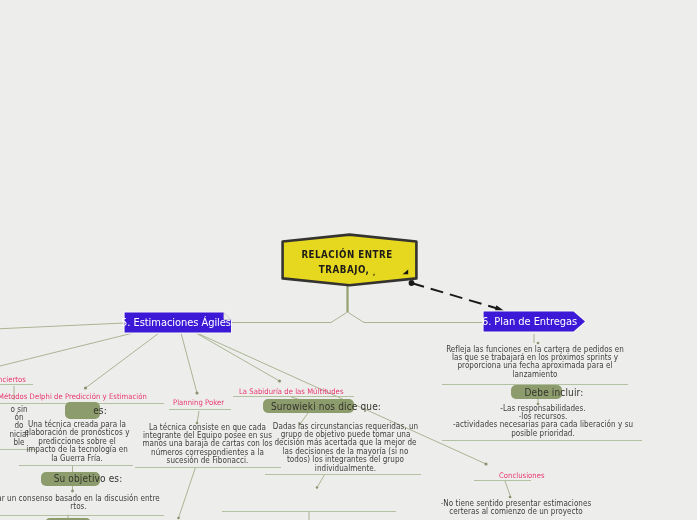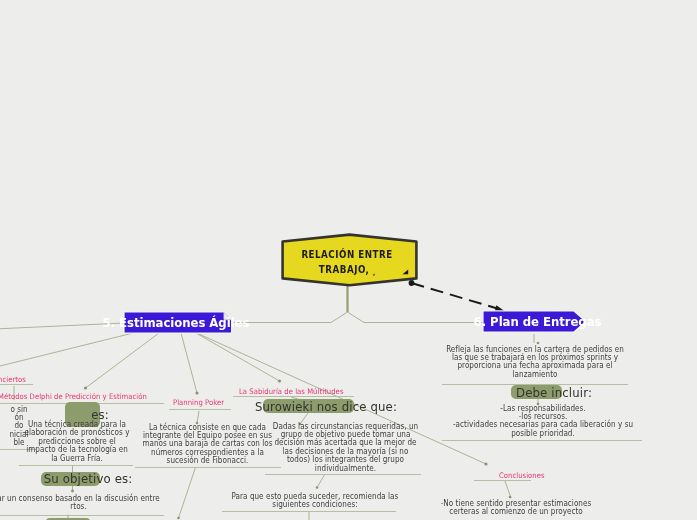--- a/index.html
+++ b/index.html
@@ -10,24 +10,24 @@
 
   .node{position:absolute;}
 
   #root-node{left:280px;top:233px;width:139px;height:53px;}
   #root-label{position:absolute;inset:0;display:flex;align-items:center;justify-content:center;
       text-align:center;font-weight:bold;font-size:9.7px;font-stretch:condensed;color:#1d1c19;line-height:15.5px;
       letter-spacing:0.5px;padding:0 15px 0 10px;box-sizing:border-box;}
   #root-label-inner{width:100%;position:relative;top:3.5px;}
   #root-label-tail{font-weight:bold;font-size:6.5px;letter-spacing:0;position:relative;top:1.5px;margin-left:3.5px;}
 
-  .blue-note{position:absolute;color:#ffffff;font-weight:bold;font-size:13px;font-stretch:condensed;white-space:nowrap;letter-spacing:-0.05px;
+  .blue-note{position:absolute;color:#ffffff;font-weight:normal;font-size:11px;font-stretch:condensed;white-space:nowrap;letter-spacing:-0.05px;
       display:flex;align-items:center;justify-content:center;}
 
-  .olive-pill{position:absolute;background:#8d9c6d;color:#33332c;font-size:13px;font-stretch:condensed;
+  .olive-pill{position:absolute;background:#8d9c6d;color:#33332c;font-size:10px;font-stretch:condensed;
       border-radius:5px;display:flex;align-items:center;justify-content:center;
       box-sizing:border-box;white-space:nowrap;letter-spacing:0.15px;padding-left:35px;}
 
   .pink-head{position:absolute;color:#e8336e;font-size:7.6px;font-stretch:condensed;white-space:nowrap;letter-spacing:0.05px;}
   .body-text{position:absolute;color:#3d3d3b;font-size:8px;font-stretch:condensed;line-height:8.4px;letter-spacing:0.05px;text-align:center;}
   .uline{position:absolute;height:1px;background:#b3c0a2;}
 </style>
 </head>
 <body>
 
@@ -102,21 +102,21 @@
       <path d="M1.6,1.6 H101 L108,8.6 V21.4 H1.6 Z" fill="#3b19d6" stroke="#f4f4f2" stroke-width="2.6" paint-order="stroke"></path>
       <path d="M101,1.6 V8.6 H108 Z" fill="#edeeec" stroke="#d8d9d4" stroke-width="0.9"></path>
     </svg>
     <div class="blue-note" style="left:0;top:0;width:106px;height:23px;">5. Estimaciones Ágiles</div>
   </div>
 
   <div class="node" id="branch-6" style="left:482px;top:310px;width:104px;height:23px;">
     <svg width="104" height="23" viewBox="0 0 104 23" style="position:absolute;left:0;top:0;">
       <path d="M1.6,1.6 H91.5 L103,11.5 L91.5,21.4 H1.6 Z" fill="#3b19d6" stroke="#f4f4f2" stroke-width="2.6" paint-order="stroke"></path>
     </svg>
-    <div class="blue-note" style="left:8px;top:0;width:95px;height:23px;">6. Plan de Entregas</div>
+    <div class="blue-note" style="left:0;top:0;width:95px;height:23px;">6. Plan de Entregas</div>
   </div>
 
   <div class="body-text" style="left:446px;top:345.5px;width:178px;">Refleja las funciones en la cartera de pedidos en las que se trabajará en los próximos sprints y proporciona una fecha aproximada para el lanzamiento</div>
   <div class="uline" style="left:442px;top:384px;width:186px;"></div>
 
   <div class="olive-pill" style="left:511px;top:385px;width:51px;height:14px;">Debe incluir:</div>
 
   <div class="body-text" style="left:452px;top:404.5px;width:182px;white-space:pre-line;">-Las responsabilidades.
 -los recursos.
 -actividades necesarias para cada liberación y su posible prioridad.</div>
@@ -130,34 +130,33 @@
   <div class="uline" style="left:0px;top:384px;width:33px;"></div>
   <div class="body-text" style="left:-3px;top:405.5px;width:44px;white-space:pre-line;">o sin
 ón
 do
 nicial
 ble</div>
   <div class="uline" style="left:0px;top:448.5px;width:36px;"></div>
 
   <div class="pink-head" style="left:-2px;top:392px;">Métodos Delphi de Predicción y Estimación</div>
   <div class="uline" style="left:0px;top:403px;width:164px;"></div>
-  <div class="olive-pill" style="left:65px;top:402px;width:21px;height:25px;">es:</div>
+  <div class="olive-pill" style="left:65px;top:402px;width:21px;height:17px;">es:</div>
   <div class="body-text" style="left:24px;top:421px;width:106px;">Una técnica creada para la elaboración de pronósticos y predicciones sobre el impacto de la tecnología en la Guerra Fría.</div>
   <div class="uline" style="left:19px;top:465px;width:114px;"></div>
   <div class="olive-pill" style="left:41px;top:472px;width:59px;height:13.5px;">Su objetivo es:</div>
   <div class="body-text" style="left:-4px;top:495px;width:165px;">ar un consenso basado en la discusión entre rtos.</div>
   <div class="uline" style="left:0px;top:514.5px;width:164px;"></div>
   <div class="olive-pill" style="left:45px;top:518px;width:46px;height:13.5px;"></div>
 
   <div class="pink-head" style="left:173px;top:398px;">Planning Poker</div>
   <div class="uline" style="left:169px;top:409px;width:62px;"></div>
   <div class="body-text" style="left:142px;top:423.5px;width:131px;">La técnica consiste en que cada integrante del Equipo posee en sus manos una baraja de cartas con los números correspondientes a la sucesión de Fibonacci.</div>
   <div class="uline" style="left:135px;top:467px;width:146px;"></div>
 
   <div class="pink-head" style="left:239px;top:387px;">La Sabiduría de las Múltitudes</div>
   <div class="uline" style="left:233px;top:396px;width:121px;"></div>
   <div class="olive-pill" style="left:263px;top:399px;width:91px;height:14px;">Surowieki nos dice que:</div>
   <div class="body-text" style="left:272px;top:422.5px;width:147px;">Dadas las circunstancias requeridas, un grupo de objetivo puede tomar una decisión más acertada que la mejor de las decisiones de la mayoría (si no todos) los integrantes del grupo individualmente.</div>
   <div class="uline" style="left:265px;top:473.5px;width:156px;"></div>
-  <div class="body-text" style="left:229px;top:493px;width:172px;">Para que esto pueda suceder, recomienda las siguientes condiciones:</div>
   <div class="uline" style="left:222px;top:511px;width:174px;"></div>
 
 </div>
 
 </body></html>

